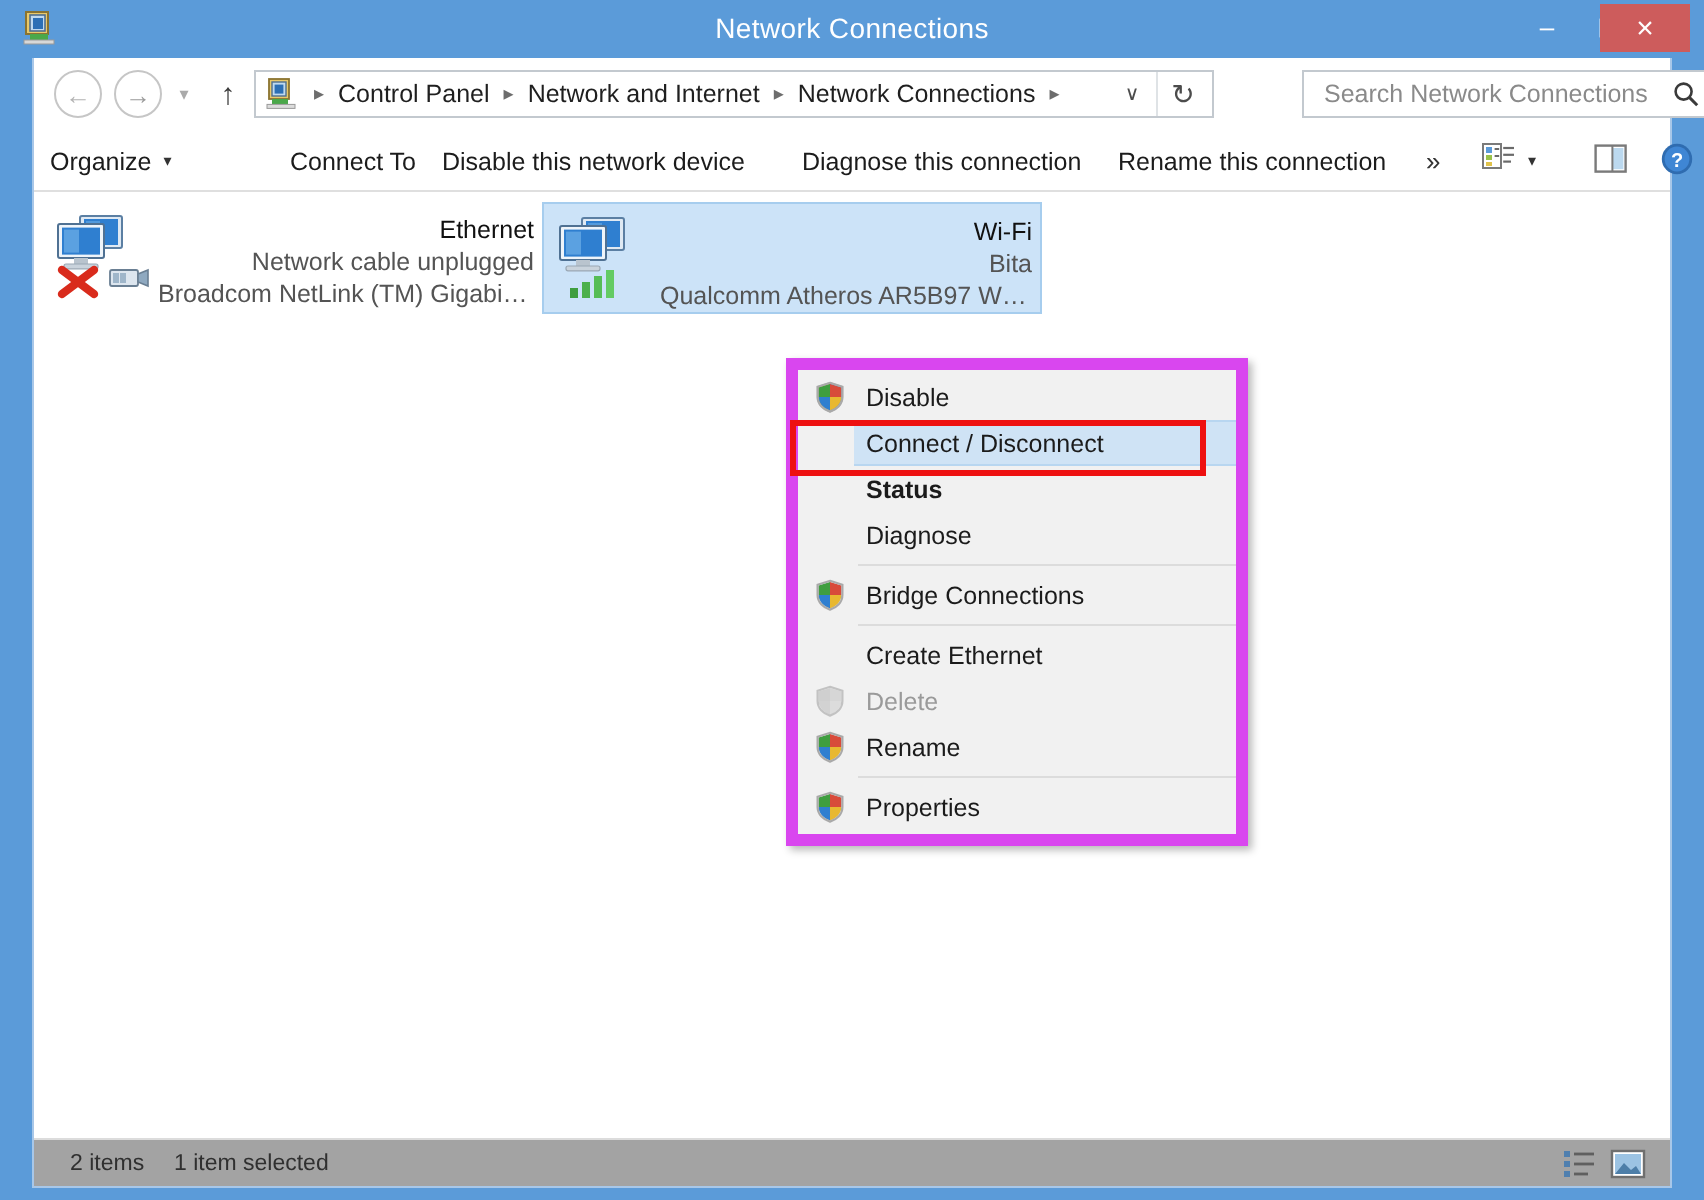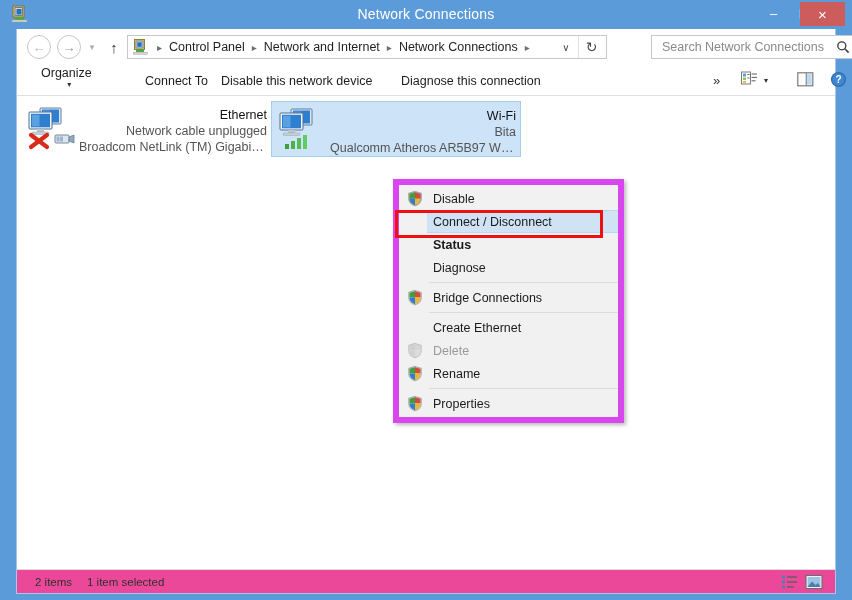--- a/index.html
+++ b/index.html
@@ -185,21 +185,21 @@
   .tb-item {
     position: absolute;
     top: 0; height: 29px;
     display: flex; align-items: center;
     font-size: 12.5px;
     color: #1c1c1c;
     white-space: nowrap;
     padding: 0 8px;
   }
   .tb-caret { font-size: 8px; margin-left: 6px; color: #333; }
-  #tb-organize  { left: 16px; flex-direction: column; }
+  #tb-organize  { left: 0; }
   #tb-connect   { left: 120px; }
   #tb-disable   { left: 196px; justify-content: flex-end; }
   #tb-diagnose  { left: 376px; }
   #tb-rename    { left: 534px; }
   #tb-overflow  { left: 688px; font-size: 13px; color: #333; }
   #tb-viewopts  { left: 716px; }
   #tb-preview   { left: 772px; }
   #tb-help      { left: 805px; }
 
   
@@ -241,21 +241,21 @@
     font-size: 12.5px; color: #545454; line-height: 16px;
     white-space: nowrap; text-overflow: ellipsis; overflow: hidden;
     max-width: 195px;
   }
 
   
   #statusbar {
     position: absolute;
     left: 0; bottom: 0;
     width: 818px; height: 24px;
-    background: #ec4899;
+    background: #a3a3a3;
     border-top: 1px solid #dcdcdc;
     margin-top: 32px;
   }
   #sb-items {
     position: absolute; left: 18px; top: 0; height: 24px;
     line-height: 24px; font-size: 11.5px; color: #303030;
   }
   #sb-selected {
     position: absolute; left: 70px; top: 0; height: 24px;
     line-height: 24px; font-size: 11.5px; color: #303030;
@@ -407,20 +407,23 @@
       </div>
       <div class="tb-item" id="tb-connect">
         <span>Connect To</span>
       </div>
       <div class="tb-item" id="tb-disable">
         <span>Disable this network device</span>
       </div>
       <div class="tb-item" id="tb-diagnose">
         <span>Diagnose this connection</span>
       </div>
+      <div class="tb-item" id="tb-rename">
+        <span>Rename this connection</span>
+      </div>
       <div class="tb-item" id="tb-overflow">
         <span>»</span>
       </div>
       <div class="tb-item" id="tb-viewopts">
         <span>
           <svg width="17" height="16" viewBox="0 0 17 16">
             <rect x="0.5" y="1" width="9" height="12" fill="#ffffff" stroke="#7a7a7a" stroke-width="1"></rect>
             <rect x="2" y="2.5" width="3" height="3" fill="#5b9bd9"></rect>
             <rect x="2" y="6.5" width="3" height="2.5" fill="#9ac24a"></rect>
             <rect x="2" y="10" width="3" height="2" fill="#e0c24a"></rect>

